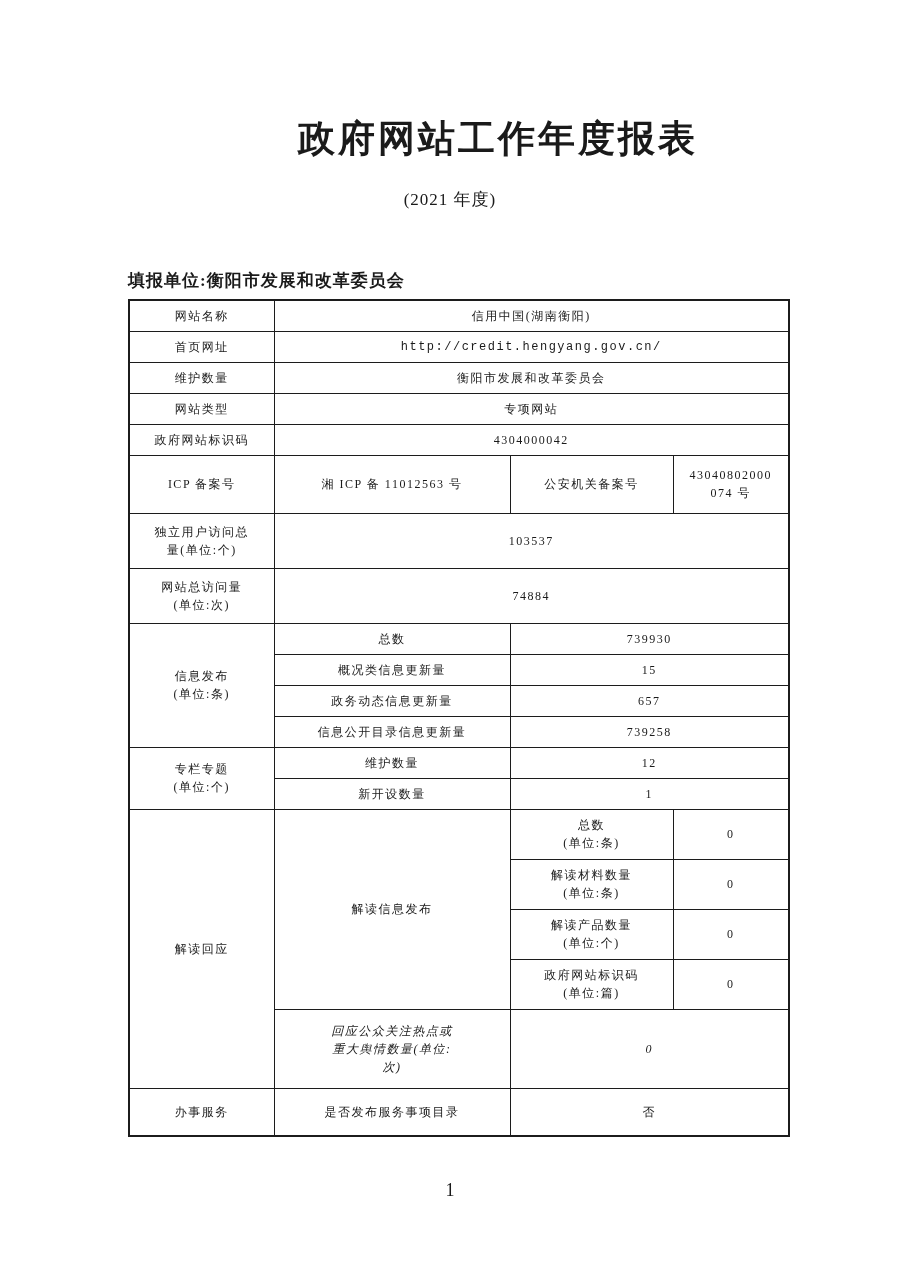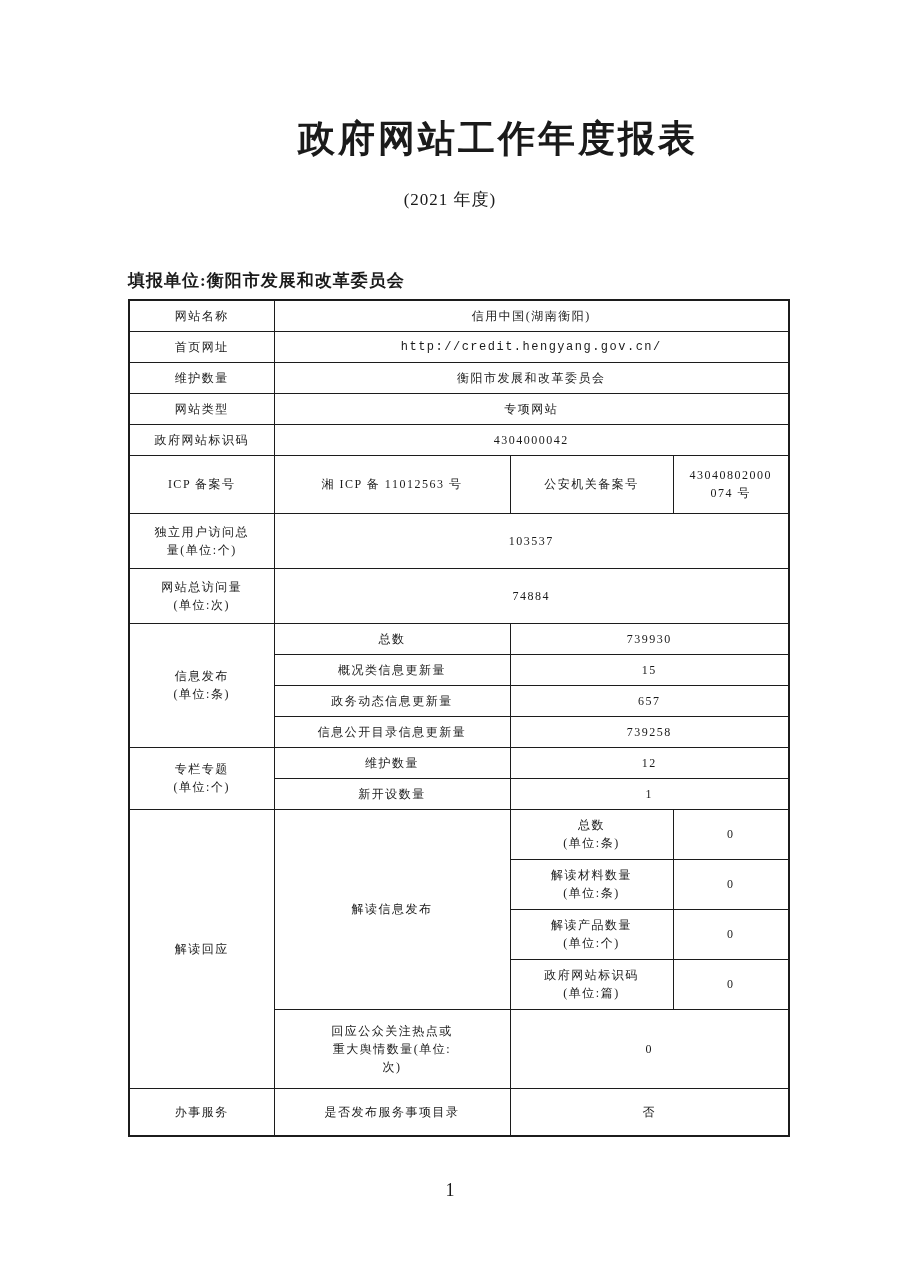--- a/index.html
+++ b/index.html
@@ -37,21 +37,21 @@
     border:1px solid #1c1c1c;
     text-align:center; vertical-align:middle;
     font-size:12px; line-height:1.5;
     letter-spacing:1.5px;
     padding:1px 3px;
     overflow:hidden;
   }
   .pre { white-space:pre-line; }
   .url-cell { font-family:"Liberation Mono","DejaVu Sans Mono",monospace; font-size:15.5px; letter-spacing:0.5px; }
   .r31 { height:31px; } .r58 { height:58px; } .r55 { height:55px; }
-  .r50 { height:50px; } .r79 { height:79px; } .r48 { height:48px;padding-left:7px; }
+  .r50 { height:50px; } .r79 { height:79px;font-style:italic; } .r48 { height:48px;padding-left:7px; }
   .svc-label { vertical-align:bottom; padding-bottom:3px; }
   .svc-top   { vertical-align:top; padding-top:5px;margin-left:14px; }
   .page-num {
     position:absolute; top:1180px; left:0; width:100%;
     text-align:center; font-size:18px;
   }
 </style>
 </head>
 <body>
 

